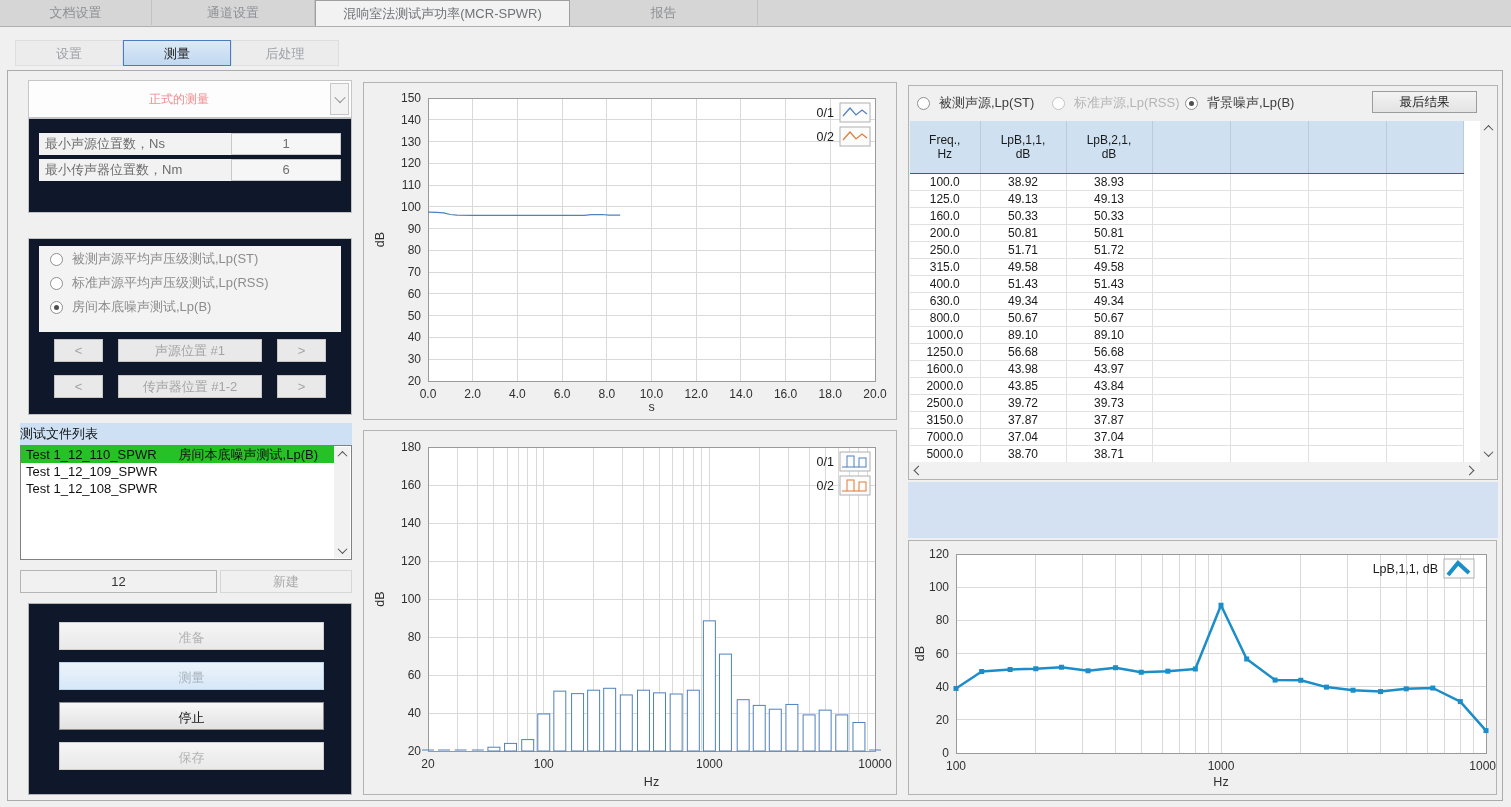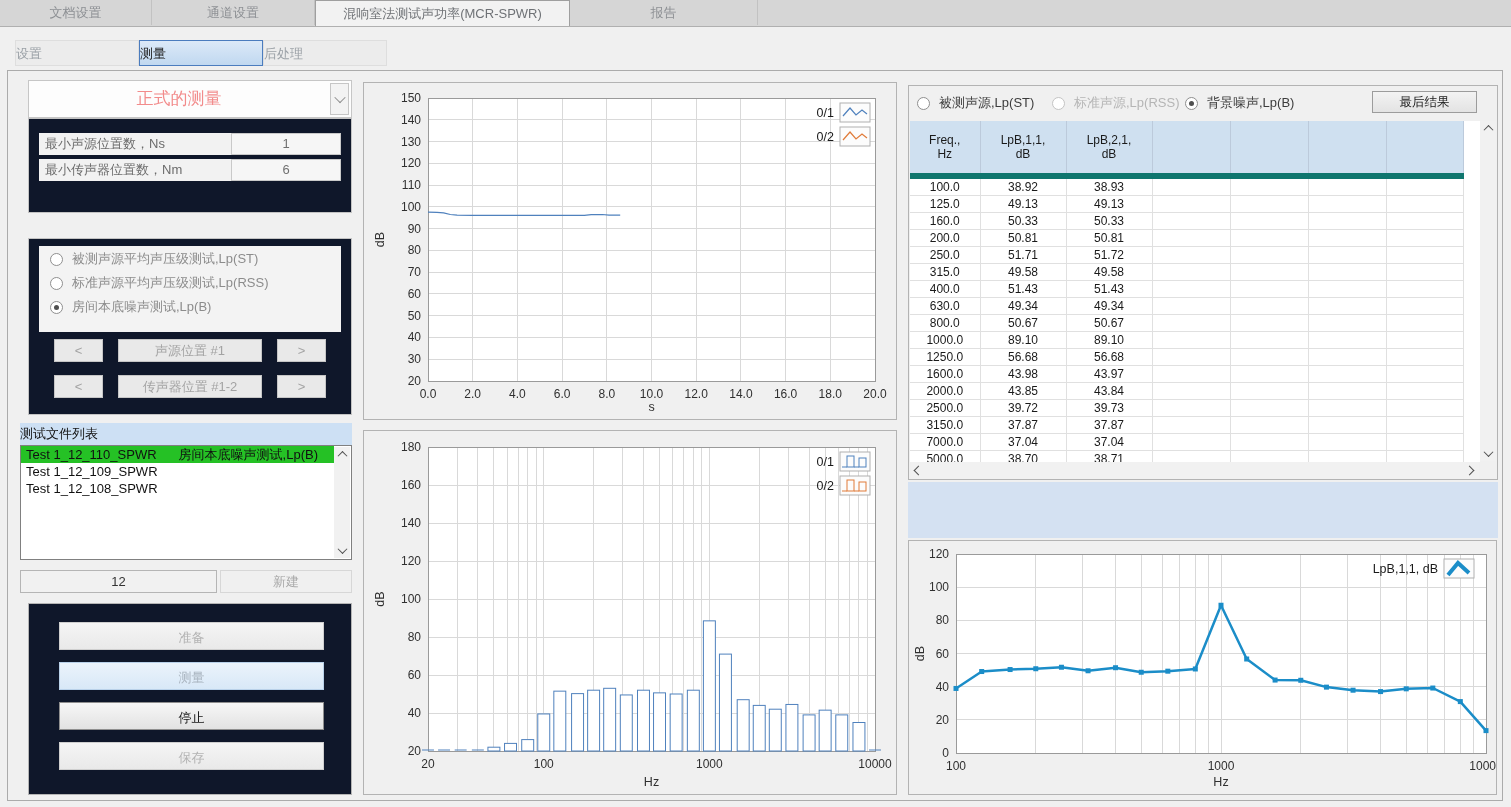--- a/index.html
+++ b/index.html
@@ -10,29 +10,29 @@
     font-size:13px;color:#333;
     -webkit-font-smoothing:antialiased;
   }
   .abs{position:absolute;}
   
   .tabbar{position:absolute;left:0;top:0;width:1511px;height:26px;background:#d6d6d6;border-bottom:1px solid #b0b0b0;display:flex;}
   .mtab{height:25px;line-height:25px;text-align:center;color:#8d9094;border-right:1px solid #c2c2c2;box-sizing:border-box;cursor:default;}
   .mtab.active{background:#f2f2f2;border:1px solid #9f9f9f;border-bottom:none;height:26px;color:#6f7276;}
   
   .subtabs{position:absolute;left:15px;top:40px;display:flex;}
-  .stab{width:124px;height:26px;line-height:25px;background:#ececec;border:1px solid #dedede;box-sizing:border-box;color:#9ba1a7;}
+  .stab{width:108px;height:26px;line-height:25px;text-align:center;background:#ececec;border:1px solid #dedede;box-sizing:border-box;color:#9ba1a7;}
   .stab.active{background:linear-gradient(#dce9f8,#c0d8f0);border:1px solid #4b7cbe;color:#222;}
   
   .frame{position:absolute;left:7px;top:70px;width:1496px;height:731px;border:1px solid #ababab;box-sizing:border-box;}
   
   .gbox{position:absolute;border:1px solid #c3c3c3;background:#0f172a;box-sizing:border-box;}
   
   .modesel{position:absolute;left:28px;top:80px;width:324px;height:38px;background:#fdfdfd;border:1px solid #c6c6c6;box-sizing:border-box;}
-  .modesel .val{position:absolute;left:0;top:0;width:300px;height:36px;line-height:36px;text-align:center;font-size:17px;color:#f28b8b;}
+  .modesel .val{position:absolute;left:0;top:0;width:300px;height:36px;line-height:36px;text-align:center;font-size:12px;color:#f28b8b;}
   .modesel .dd{position:absolute;right:2px;top:2px;width:19px;height:32px;background:#f3f3f3;border:1px solid #c6c6c6;box-sizing:border-box;display:flex;align-items:center;justify-content:center;}
   .chev{display:inline-block;width:6px;height:6px;border-right:1px solid #505050;border-bottom:1px solid #505050;}
   .chev.big{width:7px;height:7px;border-color:#8f8f8f;}
   .chev.up{transform:rotate(-135deg) translate(-1px,-1px);}
   .chev.down{transform:rotate(45deg) translate(-1px,-1px);}
   .chev.left{transform:rotate(135deg);}
   .chev.right{transform:rotate(-45deg);}
   
   .paramrow{position:absolute;left:10px;width:302px;height:22px;display:flex;}
   .paramrow .lab{width:192px;background:#f2f2f2;color:#6b6b6b;line-height:22px;padding-left:6px;box-sizing:border-box;}
@@ -59,21 +59,21 @@
   .abtn.stop{background:linear-gradient(#f7f7f7,#e2e2e2);border:1px solid #8f8f8f;color:#141414;}
   
   .chartbox{position:absolute;border:1px solid #b3b3b3;background:#f0f0f0;box-sizing:border-box;}
   svg text{font-family:"Liberation Sans","DejaVu Sans",sans-serif;}
   
   .hrow{position:absolute;display:flex;align-items:center;gap:9px;color:#3c3c3c;}
   .hrow.dis{color:#b5b5b5;}
   .resultbtn{position:absolute;left:1372px;top:91px;width:105px;height:22px;line-height:20px;text-align:center;
       background:linear-gradient(#f3f3f3,#e3e3e3);border:1px solid #9c9c9c;box-sizing:border-box;color:#1a1a1a;font-size:12.5px;}
   .ftable{border-collapse:collapse;table-layout:fixed;width:553px;font-size:12px;color:#1a1a1a;}
-  .ftable th{background:#cfe0f0;border-right:1px solid #bccadb;border-bottom:6px solid #0f766e;height:26px;font-weight:normal;padding:12px;}
+  .ftable th{background:#cfe0f0;border-right:1px solid #bccadb;border-bottom:1px solid #0f766e;height:26px;font-weight:normal;padding:12px;}
   .ftable td{border-right:1px solid #e0e0e0;border-bottom:1px solid #e0e0e0;height:16px;text-align:center;padding:0;}
   .tscroll-v{position:absolute;left:1480px;top:121px;width:16px;height:340px;background:#f1f1f1;}
   .tscroll-h{position:absolute;left:911px;top:462px;width:568px;height:17px;background:#f1f1f1;}
   .bluestrip{position:absolute;left:908px;top:482px;width:590px;height:56px;background:#d4e1f2;}
 </style>
 </head>
 <body>
 
 <div class="tabbar">
   <div class="mtab" style="width:152px">文档设置</div>

